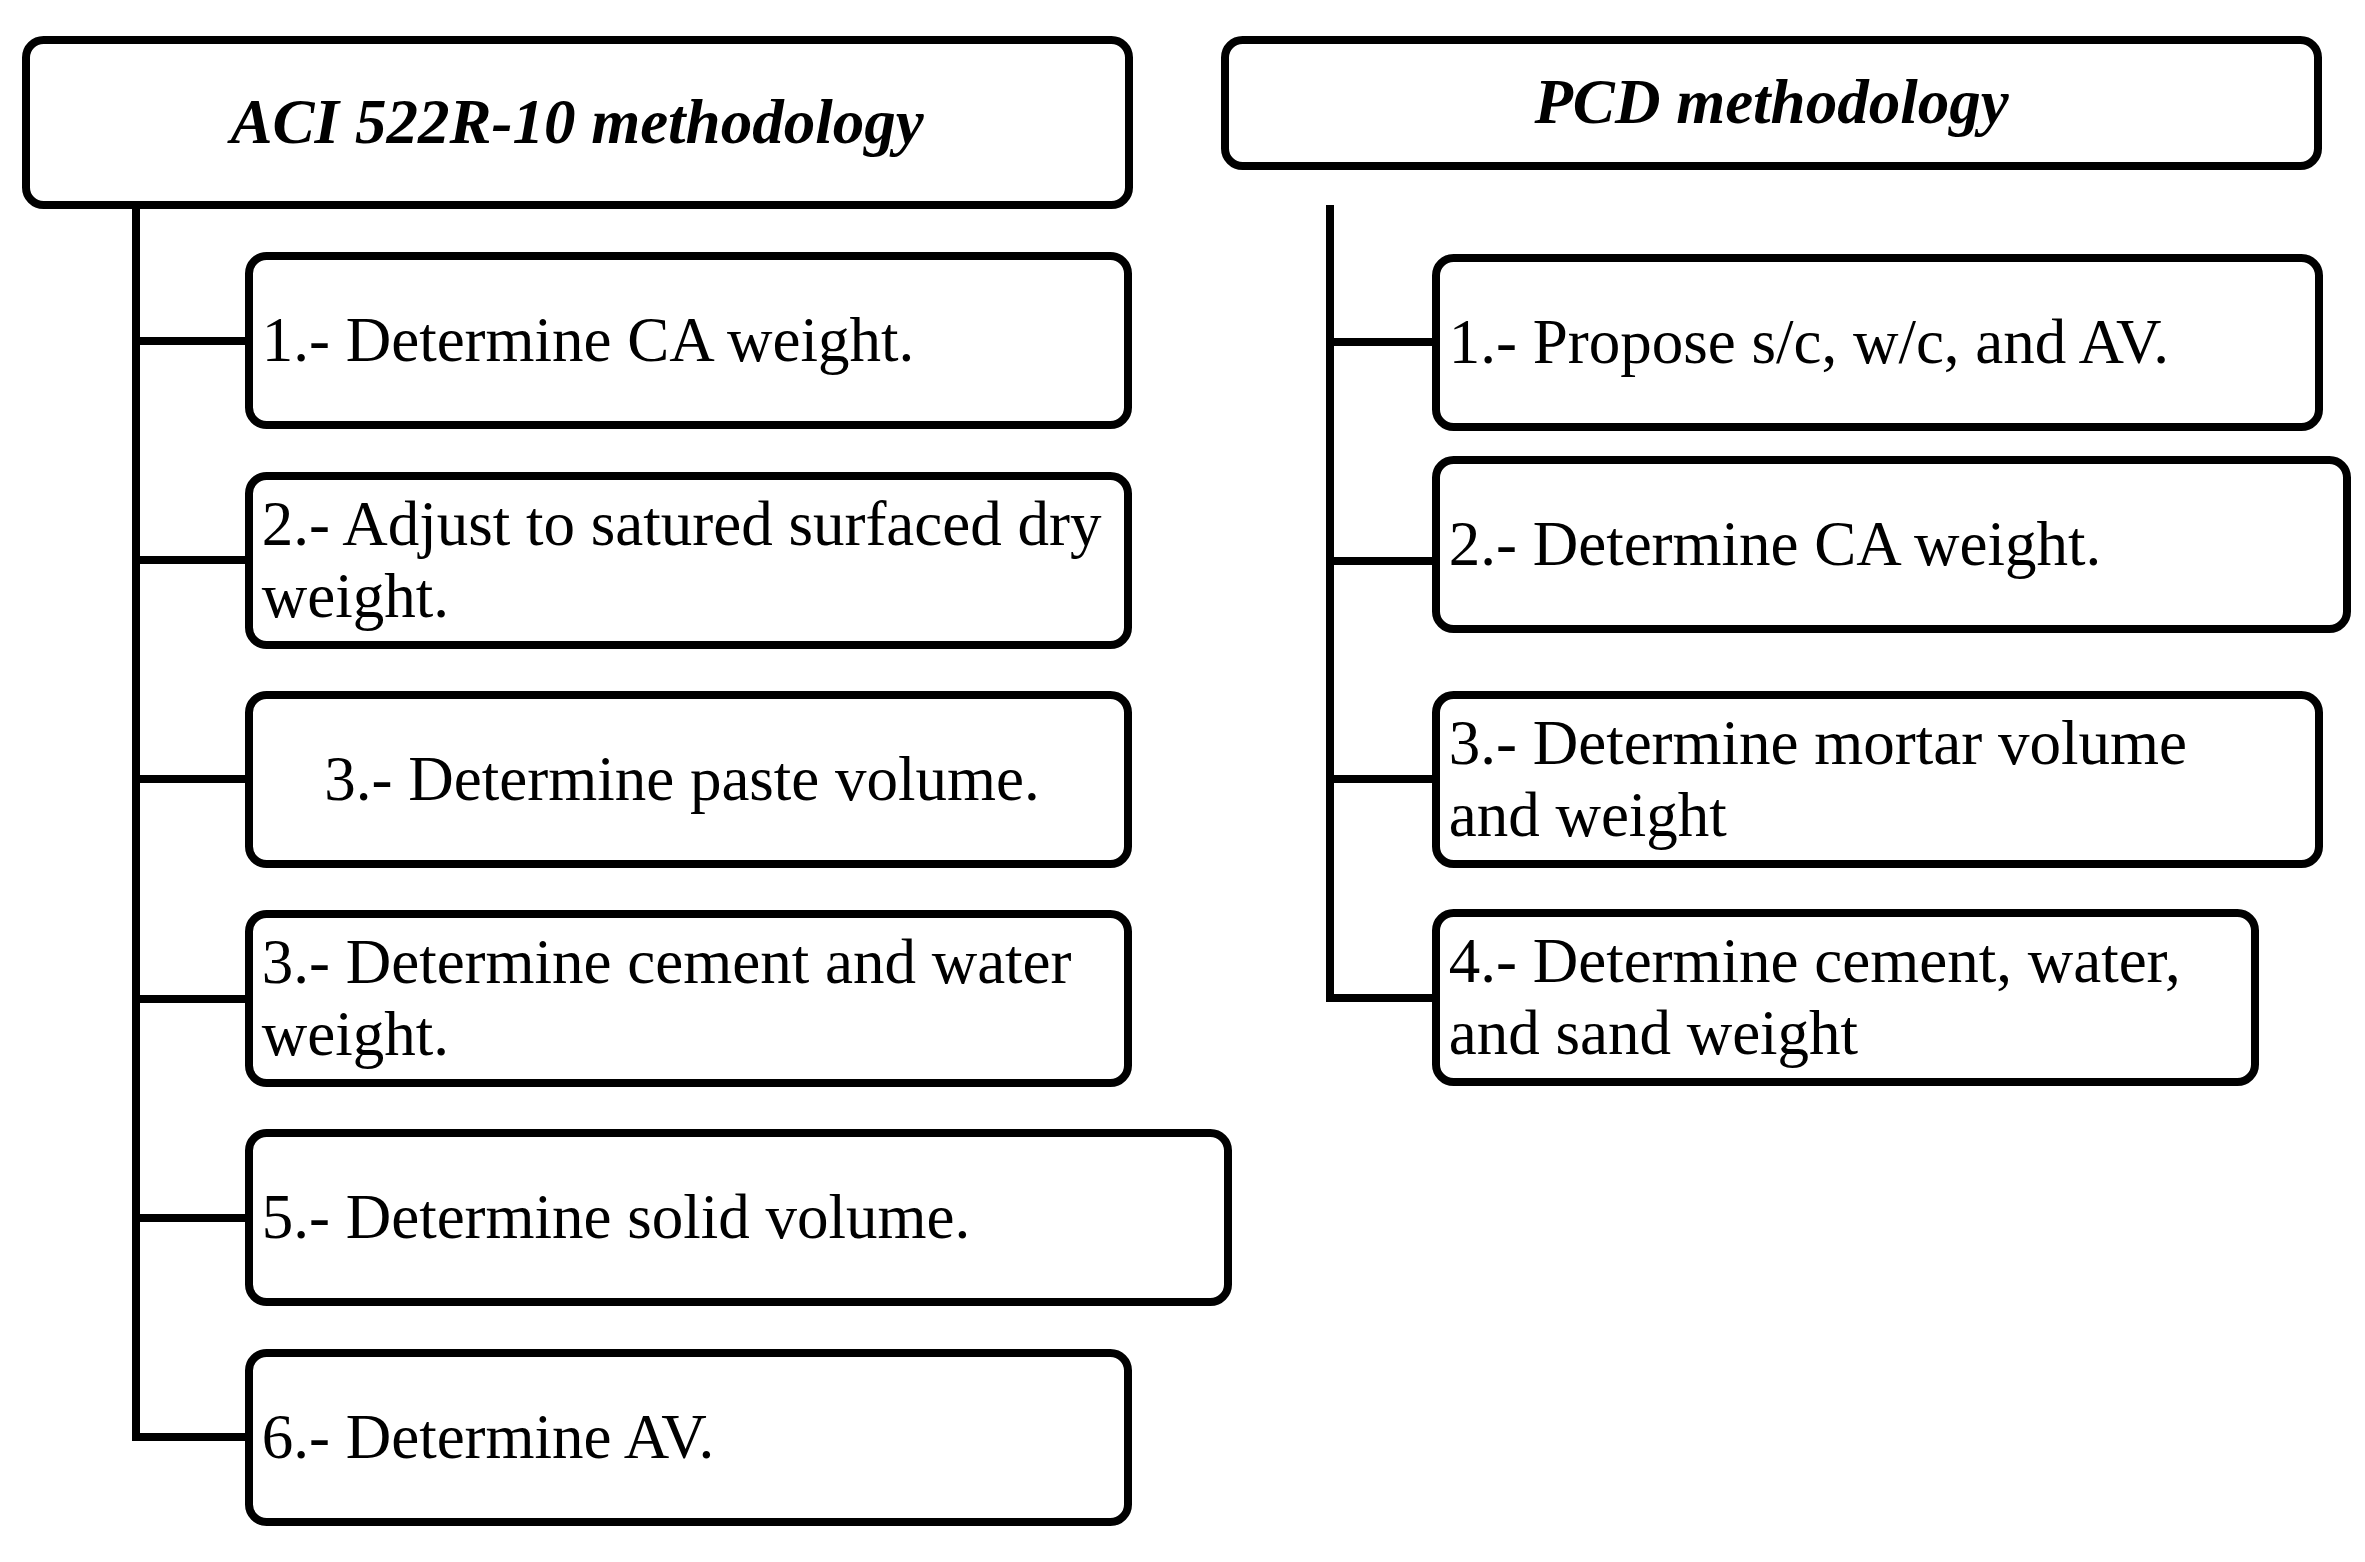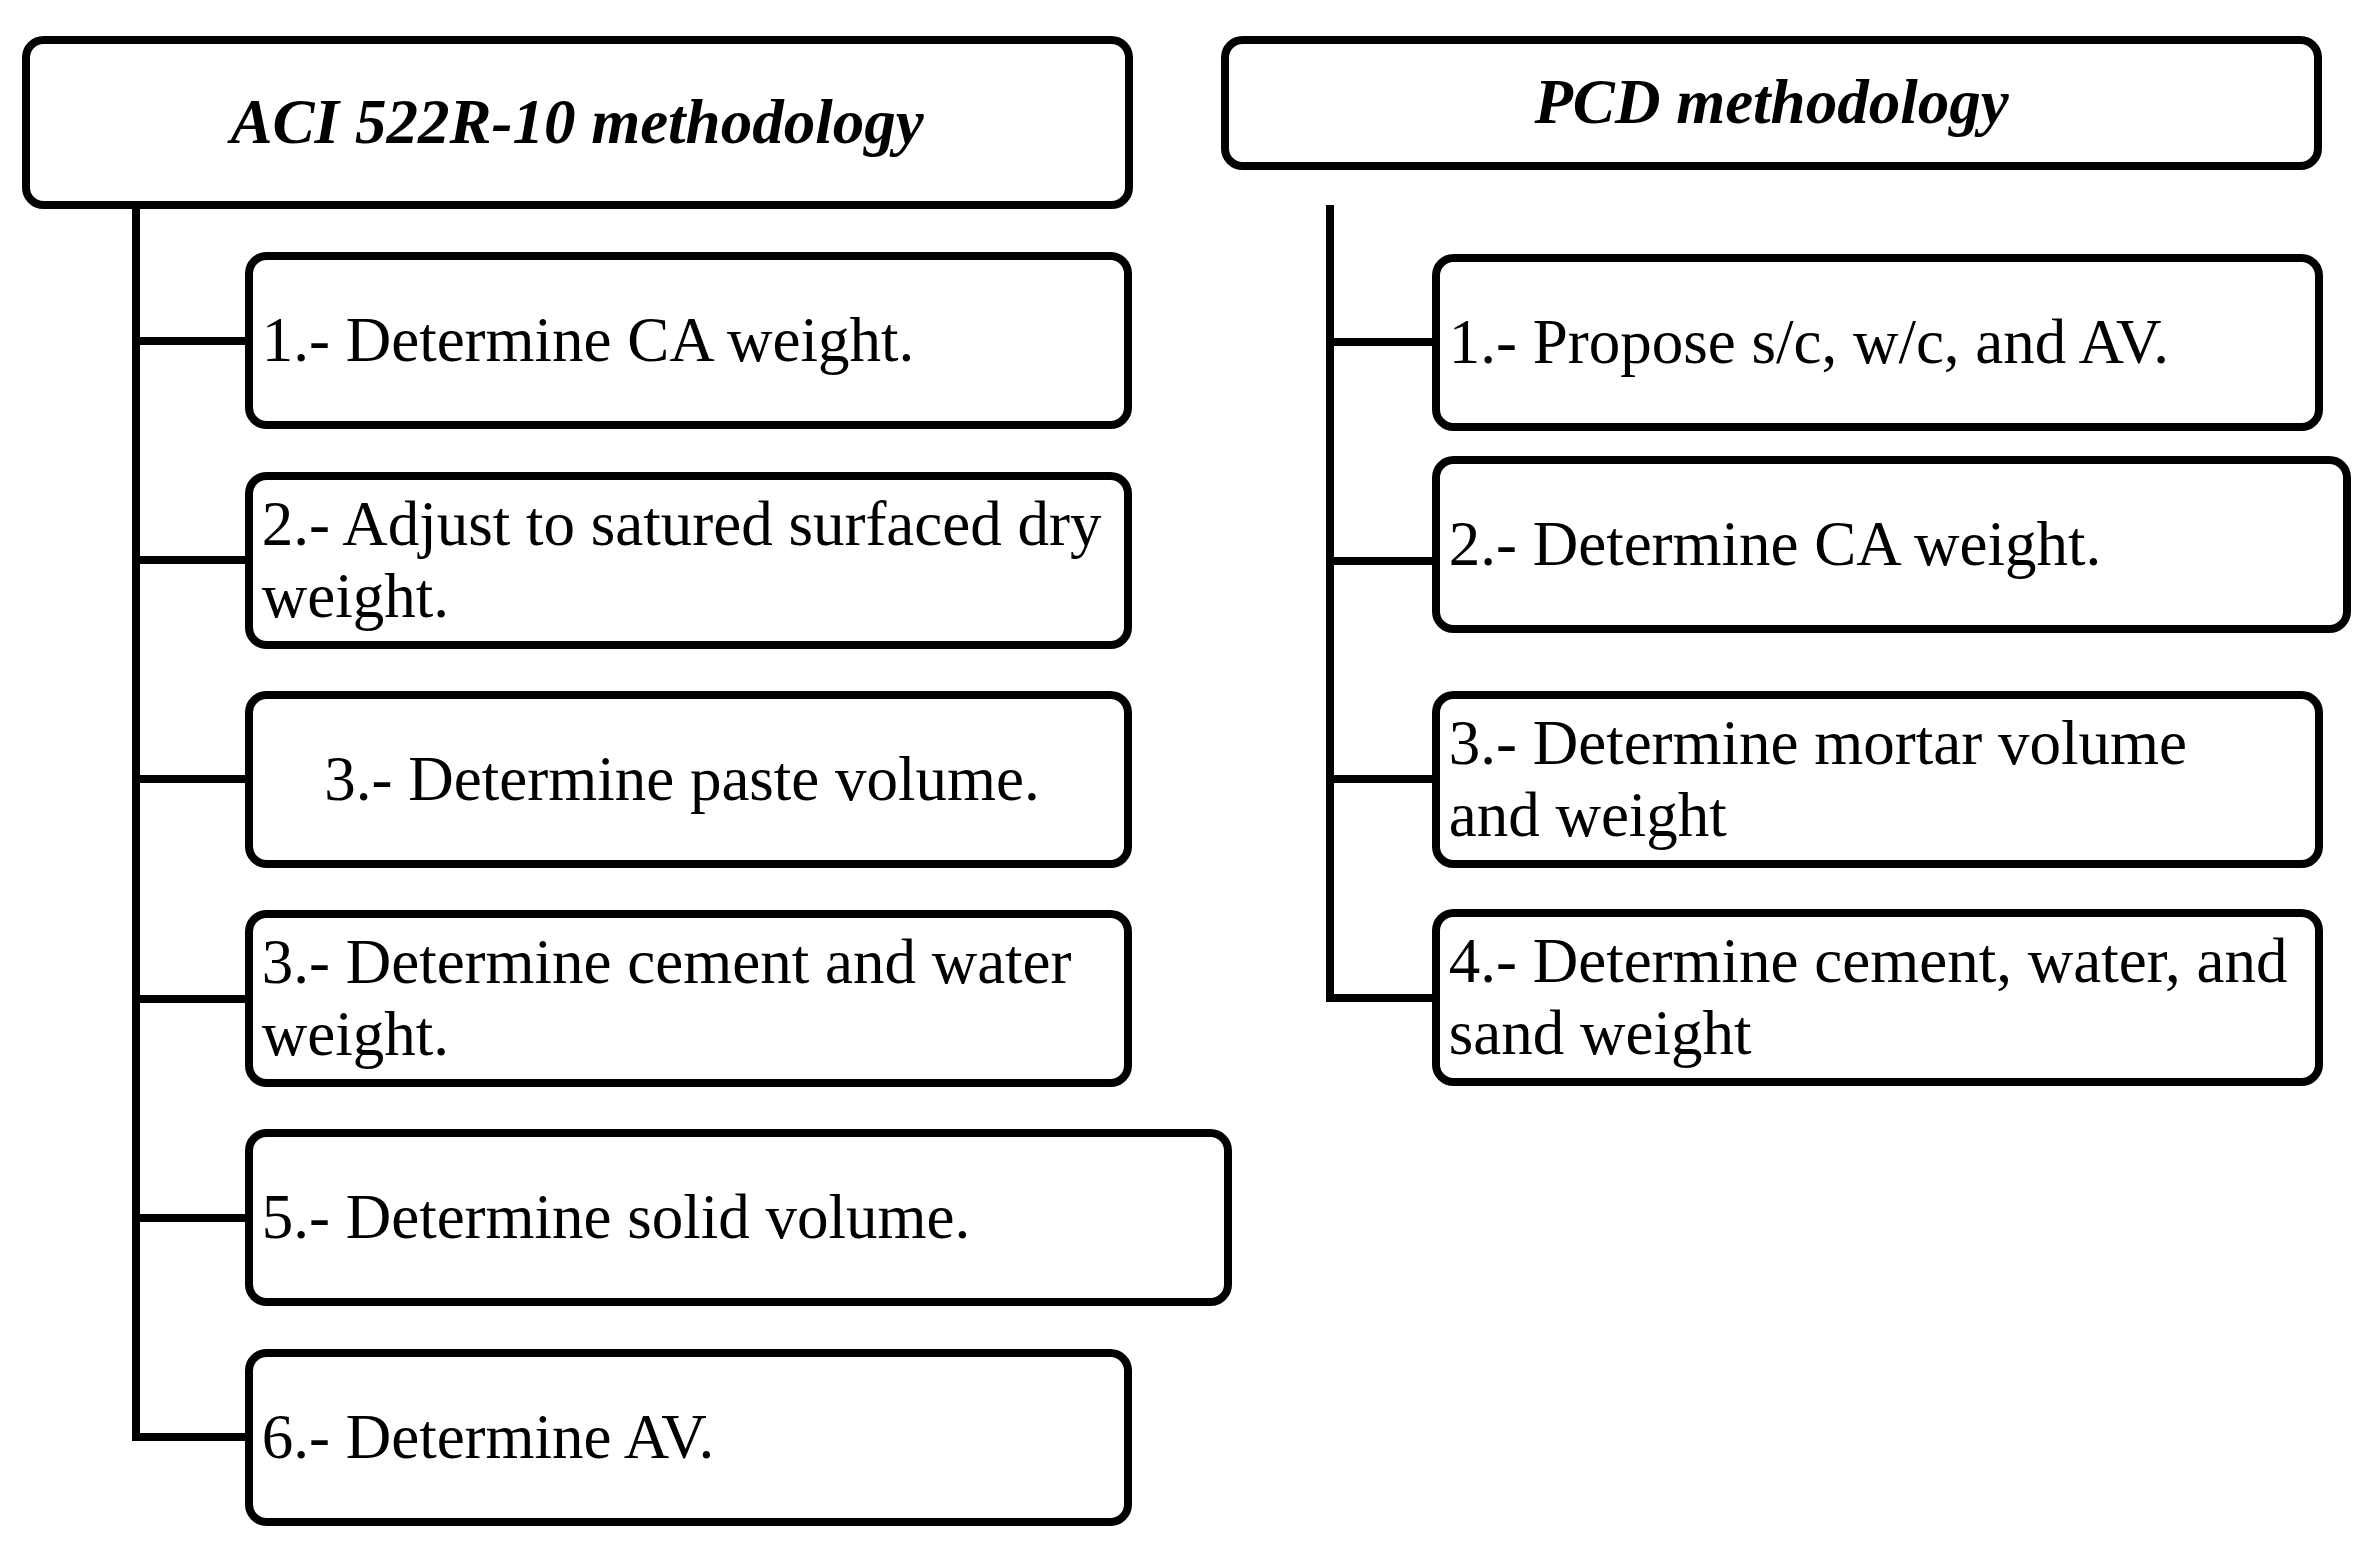--- a/index.html
+++ b/index.html
@@ -101,18 +101,18 @@
 
   <div class="box step" style="left:1432px; top:254px; width:891px; height:177px;">
     <span class="label">1.- Propose s/c, w/c, and AV.</span>
   </div>
   <div class="box step" style="left:1432px; top:456px; width:919px; height:177px;">
     <span class="label">2.- Determine CA weight.</span>
   </div>
   <div class="box step" style="left:1432px; top:691px; width:891px; height:177px;">
     <span class="label">3.- Determine mortar volume and weight</span>
   </div>
-  <div class="box step" style="left:1432px; top:909px; width:891px; height:177px;">
+  <div class="box step" style="left:1432px; top:909px; width:827px; height:177px;">
     <span class="label">4.- Determine cement, water, and sand weight</span>
   </div>
 
 </div>
 
 
 </body></html>

